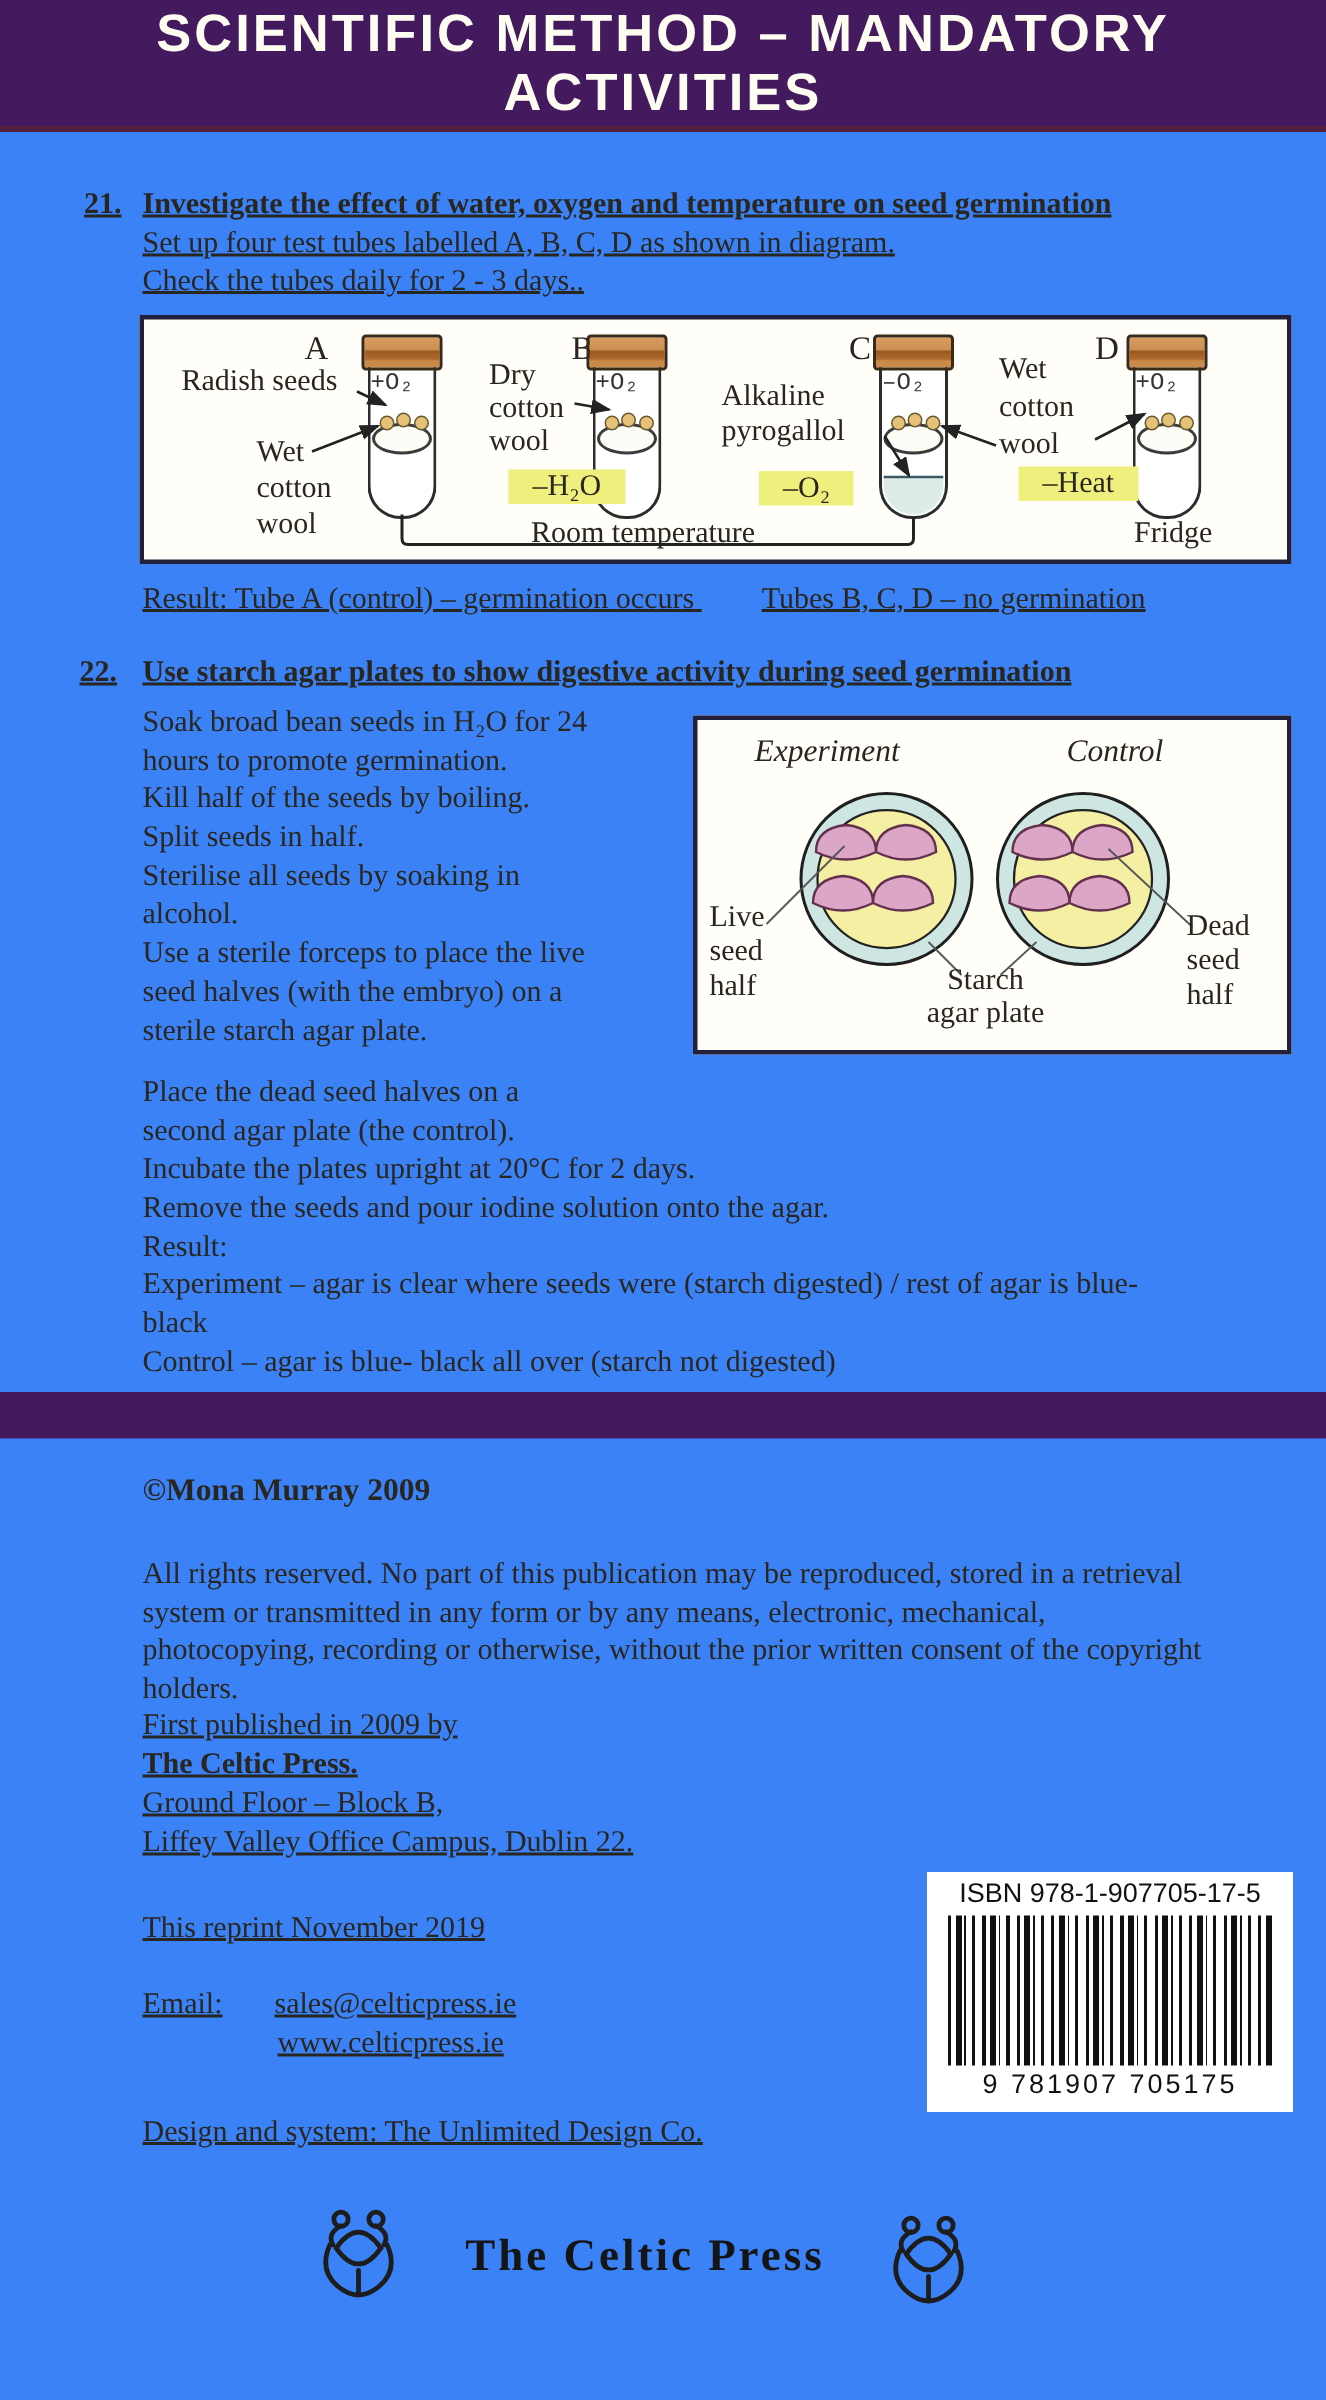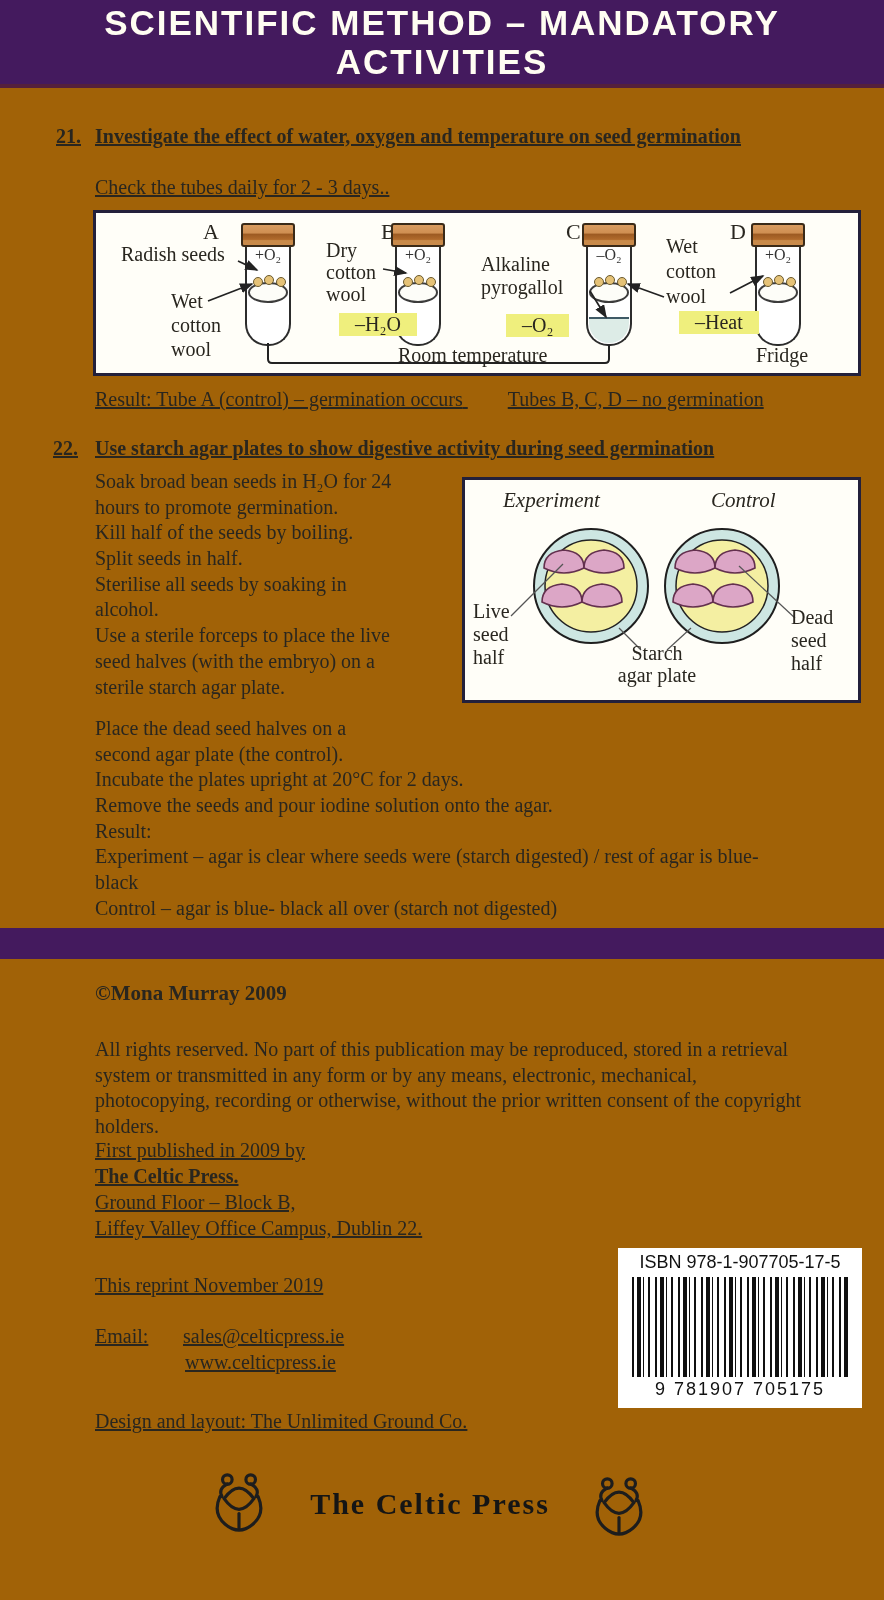--- a/index.html
+++ b/index.html
@@ -1,16 +1,16 @@
 <!DOCTYPE html>
 <html><head>
 <meta charset="utf-8">
 <style>
   html,body{margin:0;padding:0;background:#d8d2c2;}
-  #page{position:relative;width:884px;height:1600px;background:#a16207;overflow:hidden;
+  #page{position:relative;width:884px;height:1600px;background:#3b82f6;overflow:hidden;
         font-family:"Liberation Serif","DejaVu Serif",serif;color:#29261f;}
   .abs{position:absolute;}
   .nw{white-space:nowrap;}
   .b{font-weight:bold;}
   .fs20{font-size:20px;text-decoration:underline;}
   .it{font-style:italic;}
 
   
   .band{position:absolute;left:0;top:0;width:884px;height:84px;background:#441a5e;
         border-bottom:4px solid #55203c;display:flex;flex-direction:column;
@@ -25,21 +25,21 @@
   #diag1{left:93px;top:210px;width:762px;height:160px;}
   #diag2{left:462px;top:477px;width:393px;height:220px;}
   .ovl{position:absolute;left:0;top:0;}
 
   
   .tube{position:absolute;top:10px;width:46px;}
   .cork{height:20px;margin:0 -4px;border:2px solid #3a2a18;border-radius:3px;position:relative;z-index:2;
         background:linear-gradient(180deg,#d99c60 0%,#cf8f52 40%,#9c5a22 46%,#b06a2c 72%,#c98a4a 78%);}
   .tbody{height:100px;margin-top:-3px;background:#fff;border:2px solid #2c2c2c;border-top:none;
         border-radius:0 0 22px 22px;position:relative;}
-  .gas{position:absolute;top:2px;left:0;right:0;text-align:center;font-size:16px;color:#333;}
+  .gas{position:absolute;top:2px;left:0;right:0;font-size:16px;color:#333;font-family:Liberation Mono, monospace;}
   .cotton{position:absolute;top:38px;left:1px;right:1px;height:17px;background:#fdfdf8;
         border:2px solid #3c3c3c;border-radius:50%;}
   .seed{position:absolute;width:8px;height:8px;border-radius:50%;background:#e5c277;
         border:1px solid #6a5a30;top:33px;z-index:2;}
   .liquid{position:absolute;bottom:1px;left:1px;right:1px;height:24px;background:#ddece7;
         border-top:2px solid #3f5a66;border-radius:0 0 21px 21px;}
   .tl{font-size:22px;}
   .dlab{font-size:20px;line-height:23px;}
   .hl{background:#efef7d;padding:0 16px;font-size:20px;}
 
@@ -65,20 +65,21 @@
 
 <div id="page">
 
   <div class="band">
     <div class="l">SCIENTIFIC METHOD – MANDATORY</div>
     <div class="l">ACTIVITIES</div>
   </div>
 
   <div class="abs b fs20 nw" style="left:56px;top:125px;">21.</div>
   <div class="abs b fs20 nw" style="left:95px;top:125px;">Investigate the effect of water, oxygen and temperature on seed germination</div>
+  <div class="abs fs20 nw" style="left:95px;top:151px;">Set up four test tubes labelled A, B, C, D as shown in diagram.</div>
   <div class="abs fs20 nw" style="left:95px;top:176px;">Check the tubes daily for 2 - 3 days..</div>
 
   <div id="diag1" class="dbox">
 
     <div class="abs tl" style="left:107px;top:6px;">A</div>
     <div class="abs tl" style="left:285px;top:6px;">B</div>
     <div class="abs tl" style="left:470px;top:6px;">C</div>
     <div class="abs tl" style="left:634px;top:6px;">D</div>
 
     <div class="tube" style="left:149px;">
@@ -131,21 +132,21 @@
       <div>Wet</div>
       <div>cotton</div>
       <div>wool</div>
     </div>
     <div class="abs dlab" style="left:230px;top:26px;line-height:22px;">
       <div>Dry</div>
       <div>cotton</div>
       <div>wool</div>
     </div>
     <div class="abs hl nw" style="left:243px;top:100px;">–H₂O</div>
-    <div class="abs dlab nw" style="left:258px;top:131px;margin-left:44px;">Room temperature</div>
+    <div class="abs dlab nw" style="left:258px;top:131px;">Room temperature</div>
     <div class="abs dlab" style="left:385px;top:40px;">
       <div>Alkaline</div>
       <div>pyrogallol</div>
     </div>
     <div class="abs hl nw" style="left:410px;top:101px;">–O₂</div>
     <div class="abs dlab" style="left:570px;top:21px;line-height:25px;">
       <div>Wet</div>
       <div>cotton</div>
       <div>wool</div>
     </div>
@@ -254,21 +255,21 @@
   <div class="abs fs20 nw" style="left:95px;top:1139px;">First published in 2009 by</div>
   <div class="abs b fs20 nw" style="left:95px;top:1165px;">The Celtic Press.</div>
   <div class="abs fs20 nw" style="left:95px;top:1191px;text-align:right;">Ground Floor – Block B,</div>
   <div class="abs fs20 nw" style="left:95px;top:1217px;">Liffey Valley Office Campus, Dublin 22.</div>
   <div class="abs fs20 nw" style="left:95px;top:1274px;">This reprint November 2019</div>
 
   <div class="abs fs20 nw" style="left:95px;top:1325px;">Email:</div>
   <div class="abs fs20 nw" style="left:183px;top:1325px;">sales@celticpress.ie</div>
   <div class="abs fs20 nw" style="left:185px;top:1351px;">www.celticpress.ie</div>
 
-  <div class="abs fs20 nw" style="left:95px;top:1410px;">Design and layout: The Unlimited Ground Co.</div>
+  <div class="abs fs20 nw" style="left:95px;top:1410px;">Design and system: The Unlimited Design Co.</div>
 
   <div id="isbnbox">
     <div class="it1">ISBN 978-1-907705-17-5</div>
     <div class="bars"></div>
     <div class="dg">9 781907 705175</div>
   </div>
 
   <svg class="abs" style="left:205px;top:1466px;" width="68" height="76" viewBox="0 0 64 70">
     <g fill="none" stroke="#1d1d1d" stroke-width="3" stroke-linecap="round">
       <path d="M14 28 q -7 16 5 26 q 13 11 26 0 q 12 -10 5 -26"></path>

